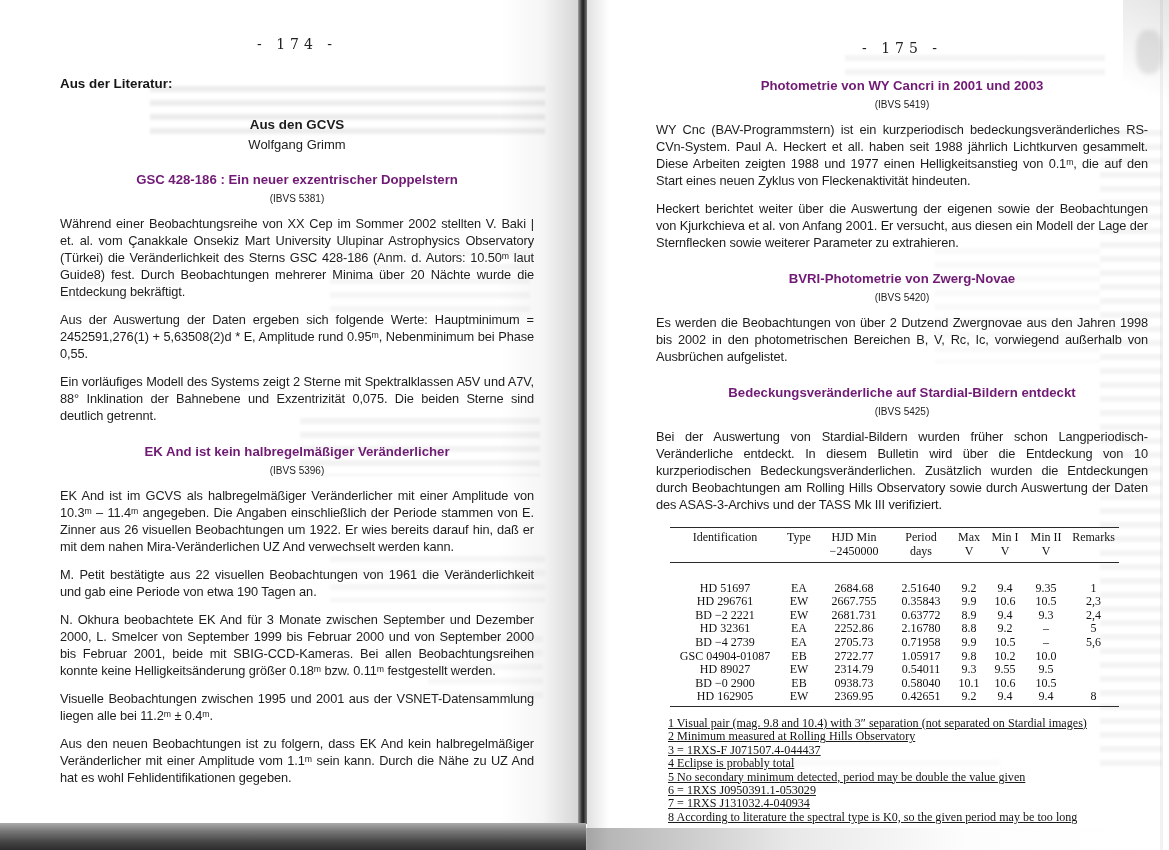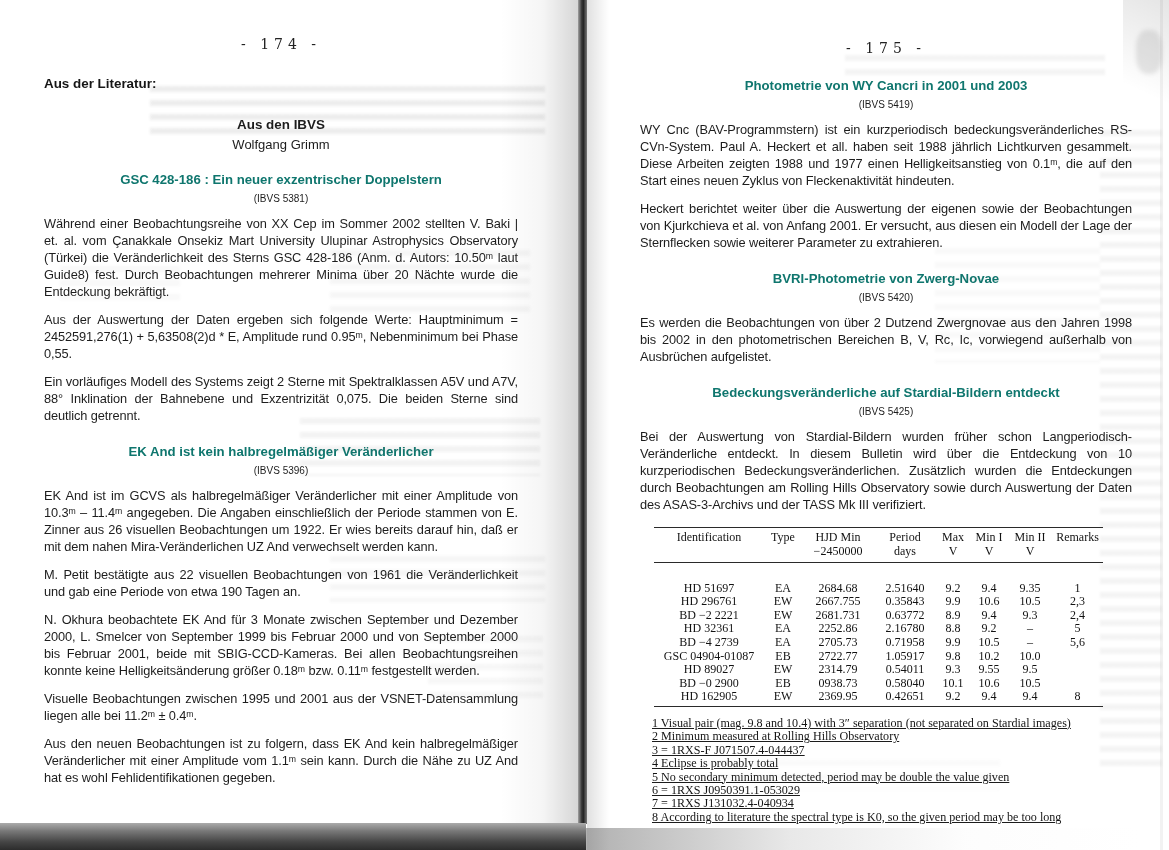--- a/index.html
+++ b/index.html
@@ -1,35 +1,35 @@
 <!DOCTYPE html>
 <html><head>
 <meta charset="utf-8">
 <style>
   html,body{margin:0;padding:0;}
   body{
     width:1169px;height:850px;position:relative;overflow:hidden;
     background:#ffffff;
     font-family:"Liberation Sans","DejaVu Sans",sans-serif;
   }
-  .page{position:absolute;top:0;color:#1c1c1c;}
+  .page{position:absolute;top:0;color:#1c1c1c;margin-left:16px;}
   .page.left{left:44px;width:474px;}
   .page.right{left:640px;width:492px;}
 
   .pn{
     font-family:"DejaVu Serif","Liberation Serif",serif;
     font-size:14px;letter-spacing:5px;text-align:center;color:#222;
   }
   .left .pn{margin-top:36px;}
   .right .pn{margin-top:40px;}
 
   .lead{font-weight:bold;font-size:13.4px;margin-top:24px;color:#161616;}
   .doc-title{font-size:13.4px;font-weight:bold;text-align:center;margin:26px 0 0;}
   .author{text-align:center;font-size:13px;margin-top:5px;}
-  h2.sect{font-size:13.2px;font-weight:bold;text-align:center;margin:20px 0 0;color:#0f766e;}
+  h2.sect{font-size:13.2px;font-weight:bold;text-align:center;margin:20px 0 0;color:#701a75;}
   .ibvs{text-align:center;font-size:10px;margin-top:6px;}
   p.body{
     font-size:12.8px;line-height:17px;text-align:justify;
     letter-spacing:-0.1px;margin:11px 0 0 0;color:#1d1d1d;
   }
 
   .tbl-wrap{margin-top:14px;}
   table.vars{
     margin-left:14px;width:449px;border-collapse:collapse;table-layout:fixed;
     font-family:"Liberation Serif","DejaVu Serif",serif;
@@ -94,21 +94,21 @@
     position:absolute;left:1160px;top:0;width:3px;height:850px;
     background:rgba(0,0,0,0.05);
   }
 </style>
 </head>
 <body>
 
 <div class="page left">
   <div class="pn">- 174 -</div>
   <div class="lead">Aus der Literatur:</div>
-  <div class="doc-title">Aus den IBVS</div>
+  <div class="doc-title">Aus den GCVS</div>
   <div class="author">Wolfgang Grimm</div>
 
   <h2 class="sect">GSC 428-186 : Ein neuer exzentrischer Doppelstern</h2>
   <div class="ibvs">(IBVS 5381)</div>
   <p class="body">Während einer Beobachtungsreihe von XX Cep im Sommer 2002 stellten V. Baki | et. al. vom Çanakkale Onsekiz Mart University Ulupinar Astrophysics Observatory (Türkei) die Veränderlichkeit des Sterns GSC 428-186 (Anm. d. Autors: 10.50ᵐ laut Guide8) fest. Durch Beobachtungen mehrerer Minima über 20 Nächte wurde die Entdeckung bekräftigt.</p>
   <p class="body">Aus der Auswertung der Daten ergeben sich folgende Werte: Hauptminimum = 2452591,276(1) + 5,63508(2)d * E, Amplitude rund 0.95ᵐ, Nebenminimum bei Phase 0,55.</p>
   <p class="body">Ein vorläufiges Modell des Systems zeigt 2 Sterne mit Spektralklassen A5V und A7V, 88° Inklination der Bahnebene und Exzentrizität 0,075. Die beiden Sterne sind deutlich getrennt.</p>
 
   <h2 class="sect">EK And ist kein halbregelmäßiger Veränderlicher</h2>
   <div class="ibvs">(IBVS 5396)</div>

